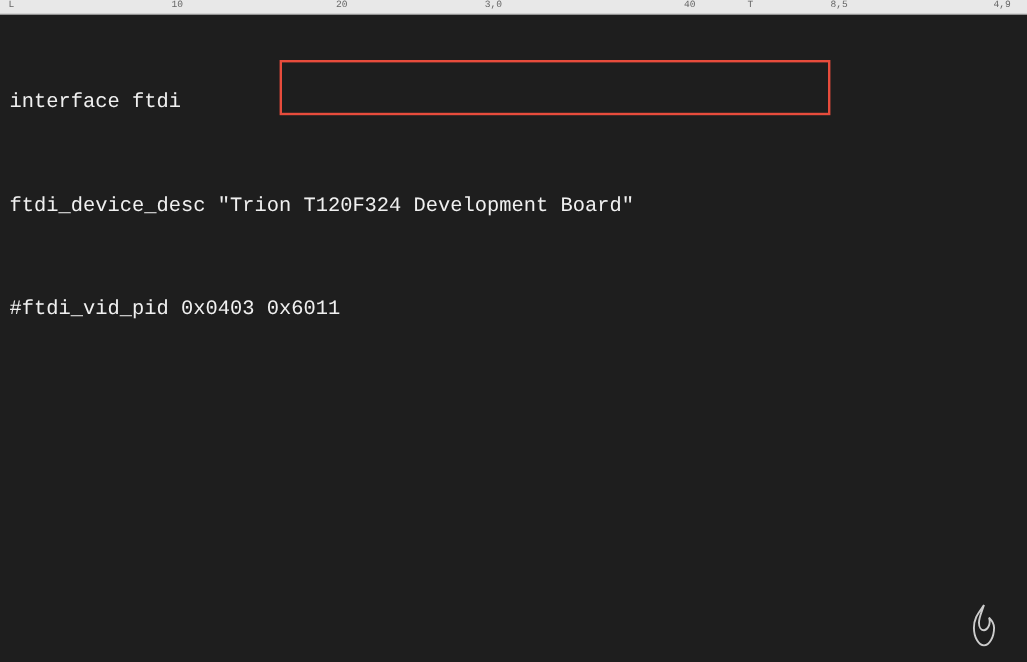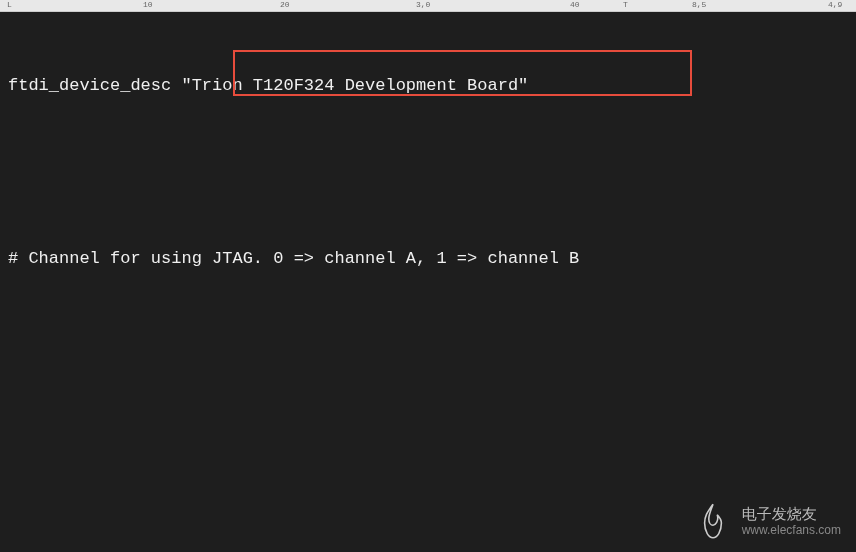--- a/index.html
+++ b/index.html
@@ -83,48 +83,45 @@
       color: #888;
     }
   </style>
 </head>
 <body>
 
 <div class="ruler">
   <span class="ruler-mark" style="left:7px">L</span>
   <span class="ruler-mark" style="left:143px">10</span>
   <span class="ruler-mark" style="left:280px">20</span>
-  <span class="ruler-mark" style="left:416px">3,0</span>
+  <span class="ruler-mark" style="left:404px">3,0</span>
   <span class="ruler-mark" style="left:570px">40</span>
   <span class="ruler-mark" style="left:623px">T</span>
   <span class="ruler-mark" style="left:692px">8,5</span>
   <span class="ruler-mark" style="left:828px">4,9</span>
 </div>
 
 <div class="editor">
+  <span class="line text-white">interface ftdi</span>
   <span class="line text-white">ftdi_device_desc "Trion T120F324 Development Board"</span>
+  <span class="line text-white">#ftdi_vid_pid 0x0403 0x6011</span>
   <span class="line"></span>
-  <span class="line text-white"># Channel for using JTAG. 0 =&gt; channel A, 1 =&gt; channel B</span>
   
   
   
   
   
   
   
   
   
   
   
   
 
   <div class="red-box red-box-1"></div>
 </div>
 
 <div class="watermark">
   <svg class="watermark-icon" viewBox="0 0 40 40">
     <path d="M20 4 C16 10 12 14 12 22 C12 30 16 36 20 36 C24 36 28 30 28 22 C28 18 26 16 24 14 C26 20 22 24 20 24 C18 24 16 22 16 18 C16 14 18 10 20 4 Z" fill="none" stroke="#ccc" stroke-width="1.5"></path>
   </svg>
-  <div class="watermark-text">
-    <span class="watermark-cn">电子发烧友</span>
-    <span class="watermark-url">www.elecfans.com</span>
-  </div>
 </div>
 
 </body></html>

